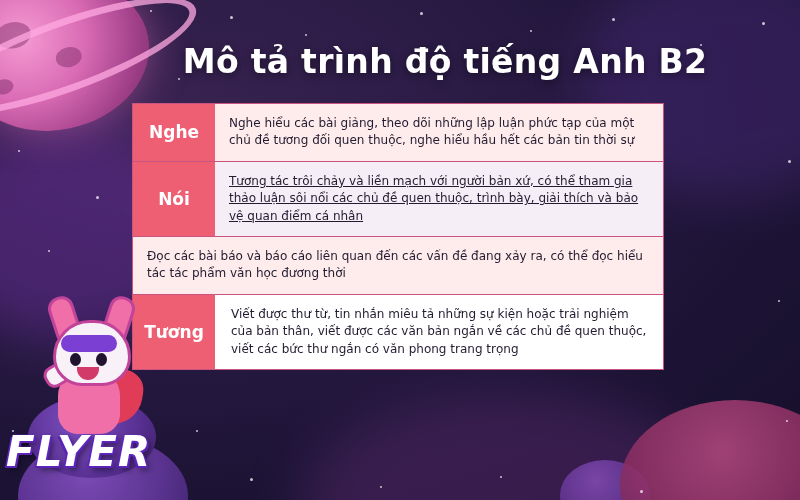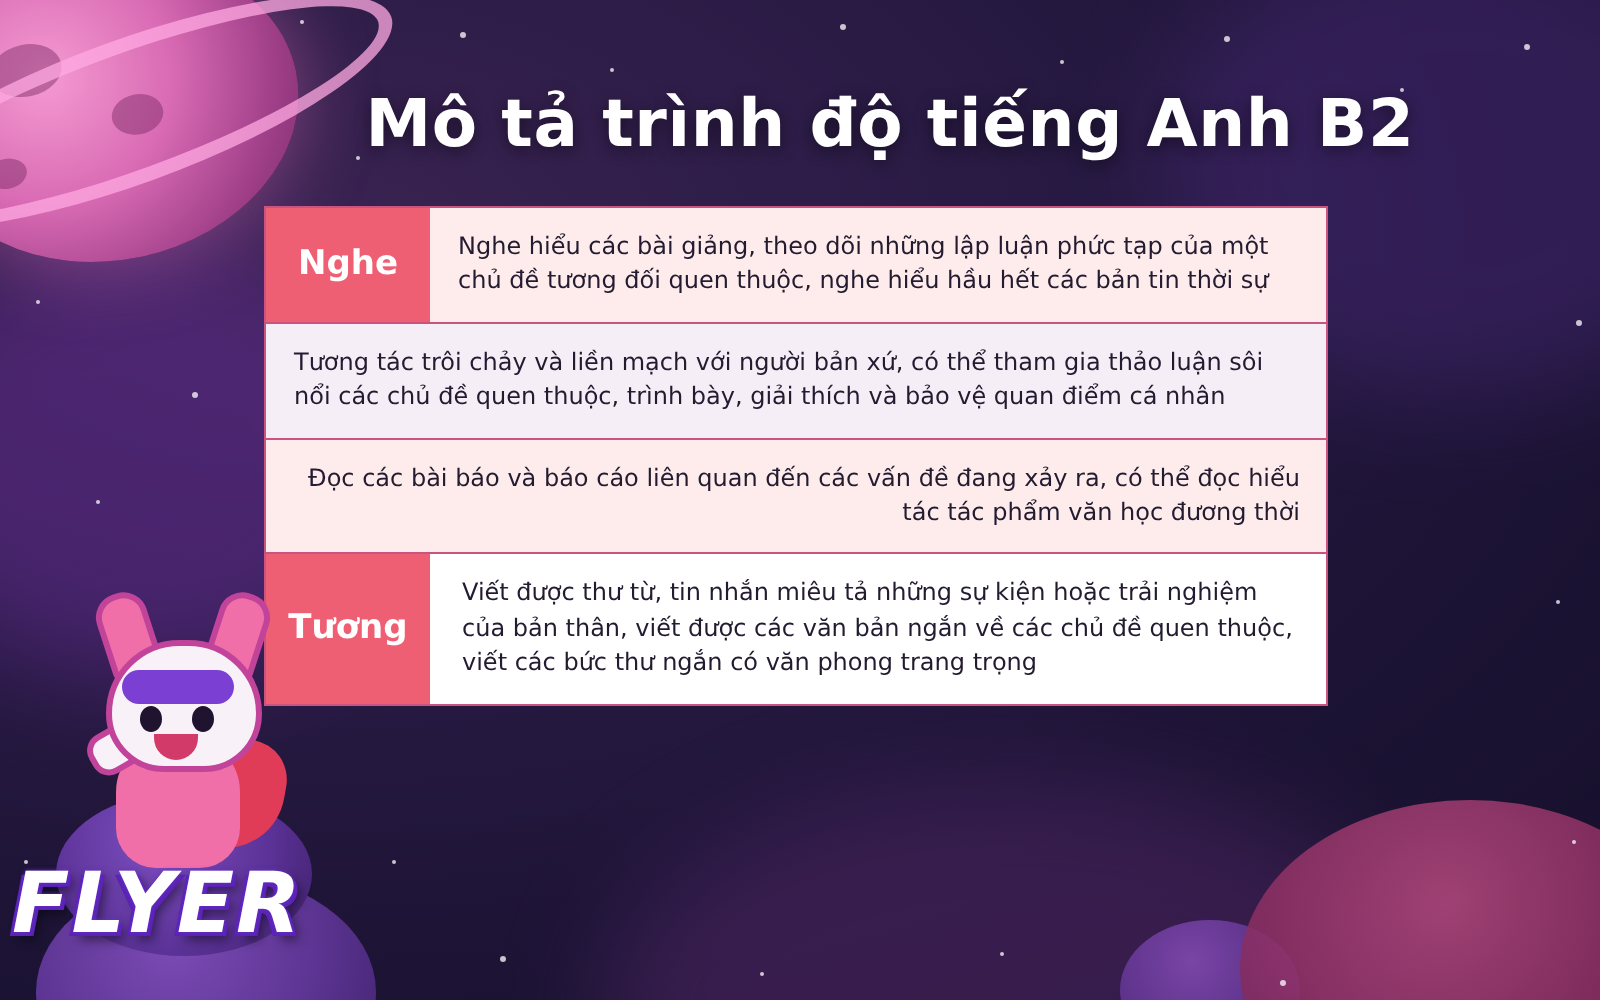--- a/index.html
+++ b/index.html
@@ -246,22 +246,22 @@
   .cell-text {
     flex: 1 1 auto;
     padding: 11px 13px 11px 14px;
     color: #231b30;
     font-family: "DejaVu Sans", sans-serif;
     font-size: 12px;
     line-height: 1.45;
     box-sizing: border-box;
   }
   .row.tone-a .cell-text { background: #fdeceb; }
-  .row.tone-b .cell-text { background: #f6eef6; }
-  .row.tone-c .cell-text { background: #fdeceb; text-align: right; }
+  .row.tone-b .cell-text { background: #f6eef6; text-decoration: underline; }
+  .row.tone-c .cell-text { background: #fdeceb; }
   .row.tone-d .cell-text { background: #ffffff; padding-left: 16px; }
 </style>
 </head>
 <body>
 
 <div id="page">
 
   <div class="nebula" style="left:-60px; top:120px; width:260px; height:220px; background:#6b2f9c;"></div>
   <div class="nebula" style="right:-80px; top:-40px; width:300px; height:240px; background:#4a2a7a;"></div>
   <div class="nebula" style="left:300px; bottom:-120px; width:420px; height:230px; background:#5a2a6e;"></div>
@@ -304,20 +304,21 @@
   <div class="title">Mô tả trình độ tiếng Anh B2</div>
 
   <div class="table">
 
     <div class="row tone-a">
       <div class="cell-label">Nghe</div>
       <div class="cell-text">Nghe hiểu các bài giảng, theo dõi những lập luận phức tạp của một chủ đề tương đối quen thuộc, nghe hiểu hầu hết các bản tin thời sự</div>
     </div>
 
     <div class="row tone-b">
+      <div class="cell-label">Nói</div>
       <div class="cell-text">Tương tác trôi chảy và liền mạch với người bản xứ, có thể tham gia thảo luận sôi nổi các chủ đề quen thuộc, trình bày, giải thích và bảo vệ quan điểm cá nhân</div>
     </div>
 
     <div class="row tone-c">
       <div class="cell-text">Đọc các bài báo và báo cáo liên quan đến các vấn đề đang xảy ra, có thể đọc hiểu tác tác phẩm văn học đương thời</div>
     </div>
 
     <div class="row tone-d">
       <div class="cell-label">Tương</div>
       <div class="cell-text">Viết được thư từ, tin nhắn miêu tả những sự kiện hoặc trải nghiệm của bản thân, viết được các văn bản ngắn về các chủ đề quen thuộc, viết các bức thư ngắn có văn phong trang trọng</div>

